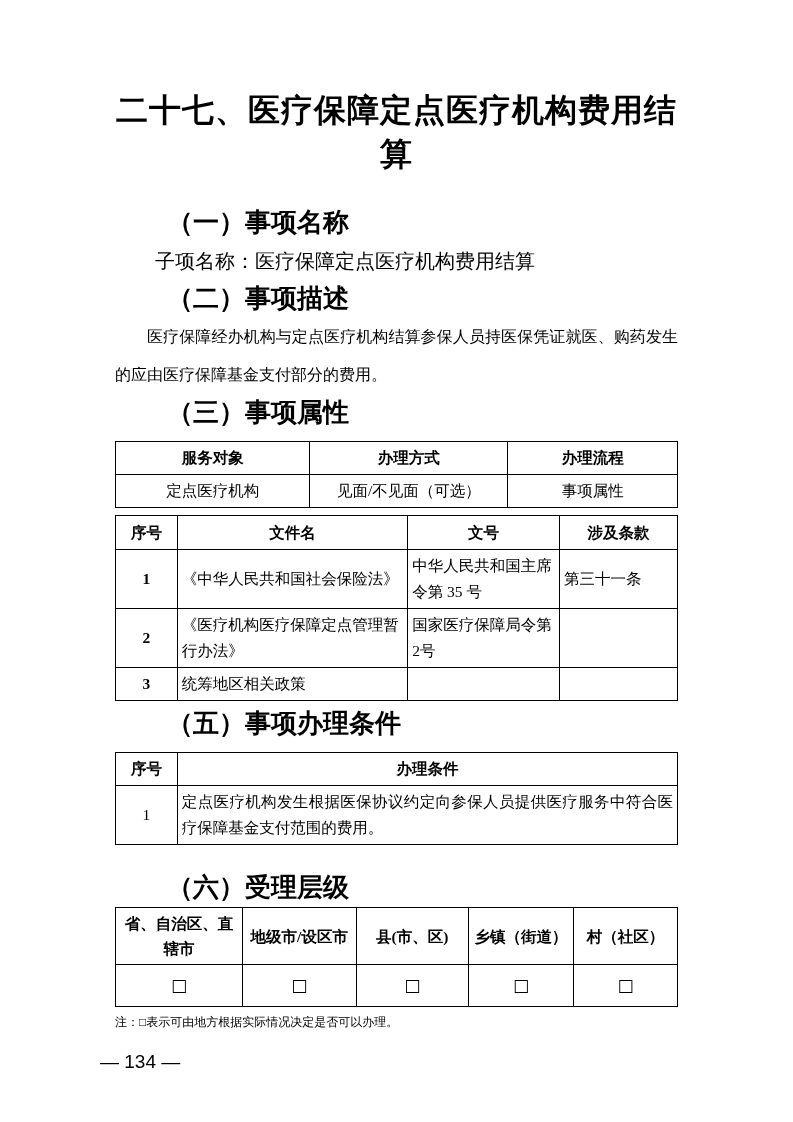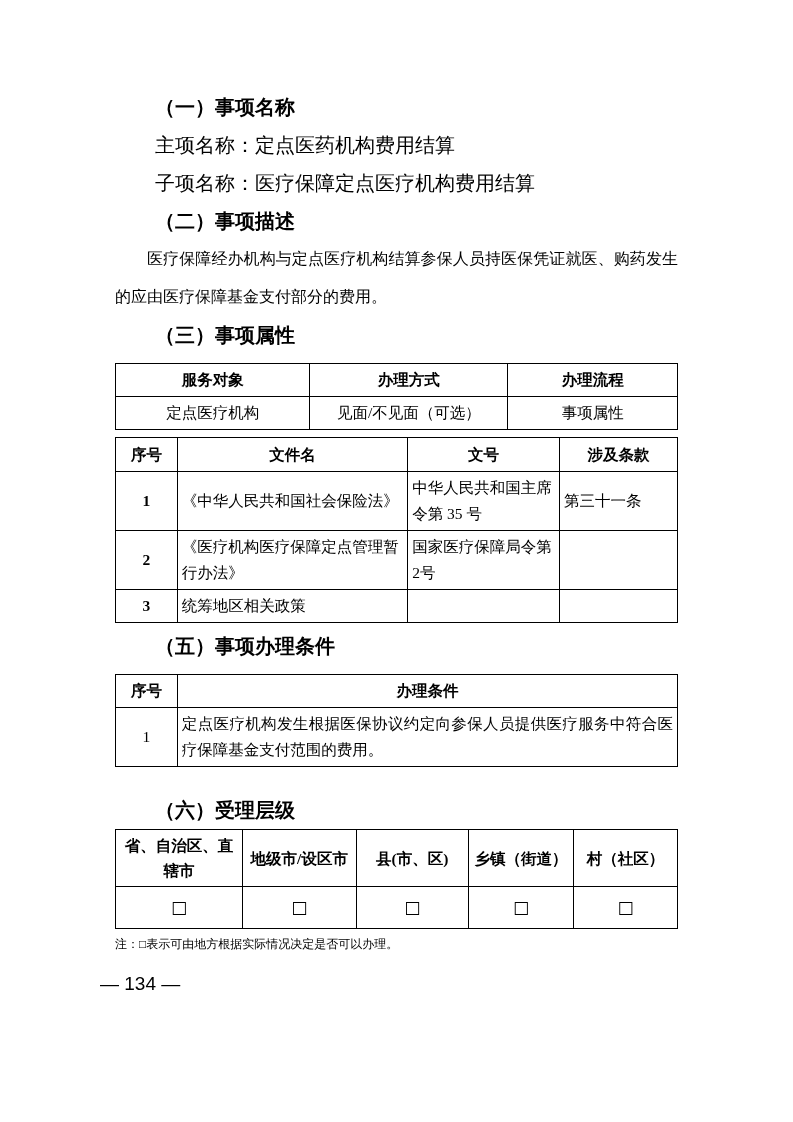--- a/index.html
+++ b/index.html
@@ -8,21 +8,21 @@
     color:#000; font-family:"Liberation Serif","DejaVu Serif",serif;
     overflow:hidden; margin:0 auto;
   }
   .content { padding:88px 115px 0 115px; }
   .title {
     font-family:"Liberation Sans","DejaVu Sans",sans-serif;
     font-weight:bold; font-size:32px; line-height:44px;
     text-align:center; margin:0 0 28px 0; letter-spacing:1px;
   }
   .heading {
-    font-weight:bold; font-size:20px; line-height:38px;
+    font-weight:bold; font-size:26px; line-height:38px;
     text-indent:2em; margin:0;
   }
   .bodyline { font-size:20px; line-height:38px; text-indent:2em; margin:0; }
   .para {
     font-size:16px; line-height:38px; text-indent:2em;
     text-align:justify; margin:0;
   }
   table { border-collapse:collapse; width:100%; table-layout:fixed; }
   th,td {
     border:1.5px solid #000; font-size:15.5px; line-height:26px;
@@ -54,23 +54,23 @@
     font-family:"Liberation Sans","DejaVu Sans",sans-serif;
     font-size:19px; margin:16px 0 0 -15px;
   }
 </style>
 </head>
 <body>
 
 <div class="page">
   <div class="content">
 
+    <h1 class="title">二十七、医疗保障定点医疗机构费用结算</h1>
 
     <p class="heading">（一）事项名称</p>
-    <p class="bodyline">主项名称：定点医药机构费用结算</p>
     <p class="bodyline">子项名称：医疗保障定点医疗机构费用结算</p>
 
     <p class="heading">（二）事项描述</p>
     <p class="para">医疗保障经办机构与定点医疗机构结算参保人员持医保凭证就医、购药发生的应由医疗保障基金支付部分的费用。</p>
 
     <p class="heading">（三）事项属性</p>
     <table class="tbl-attr">
       <colgroup>
           <col style="width:34.6%">
           <col style="width:35.2%">

